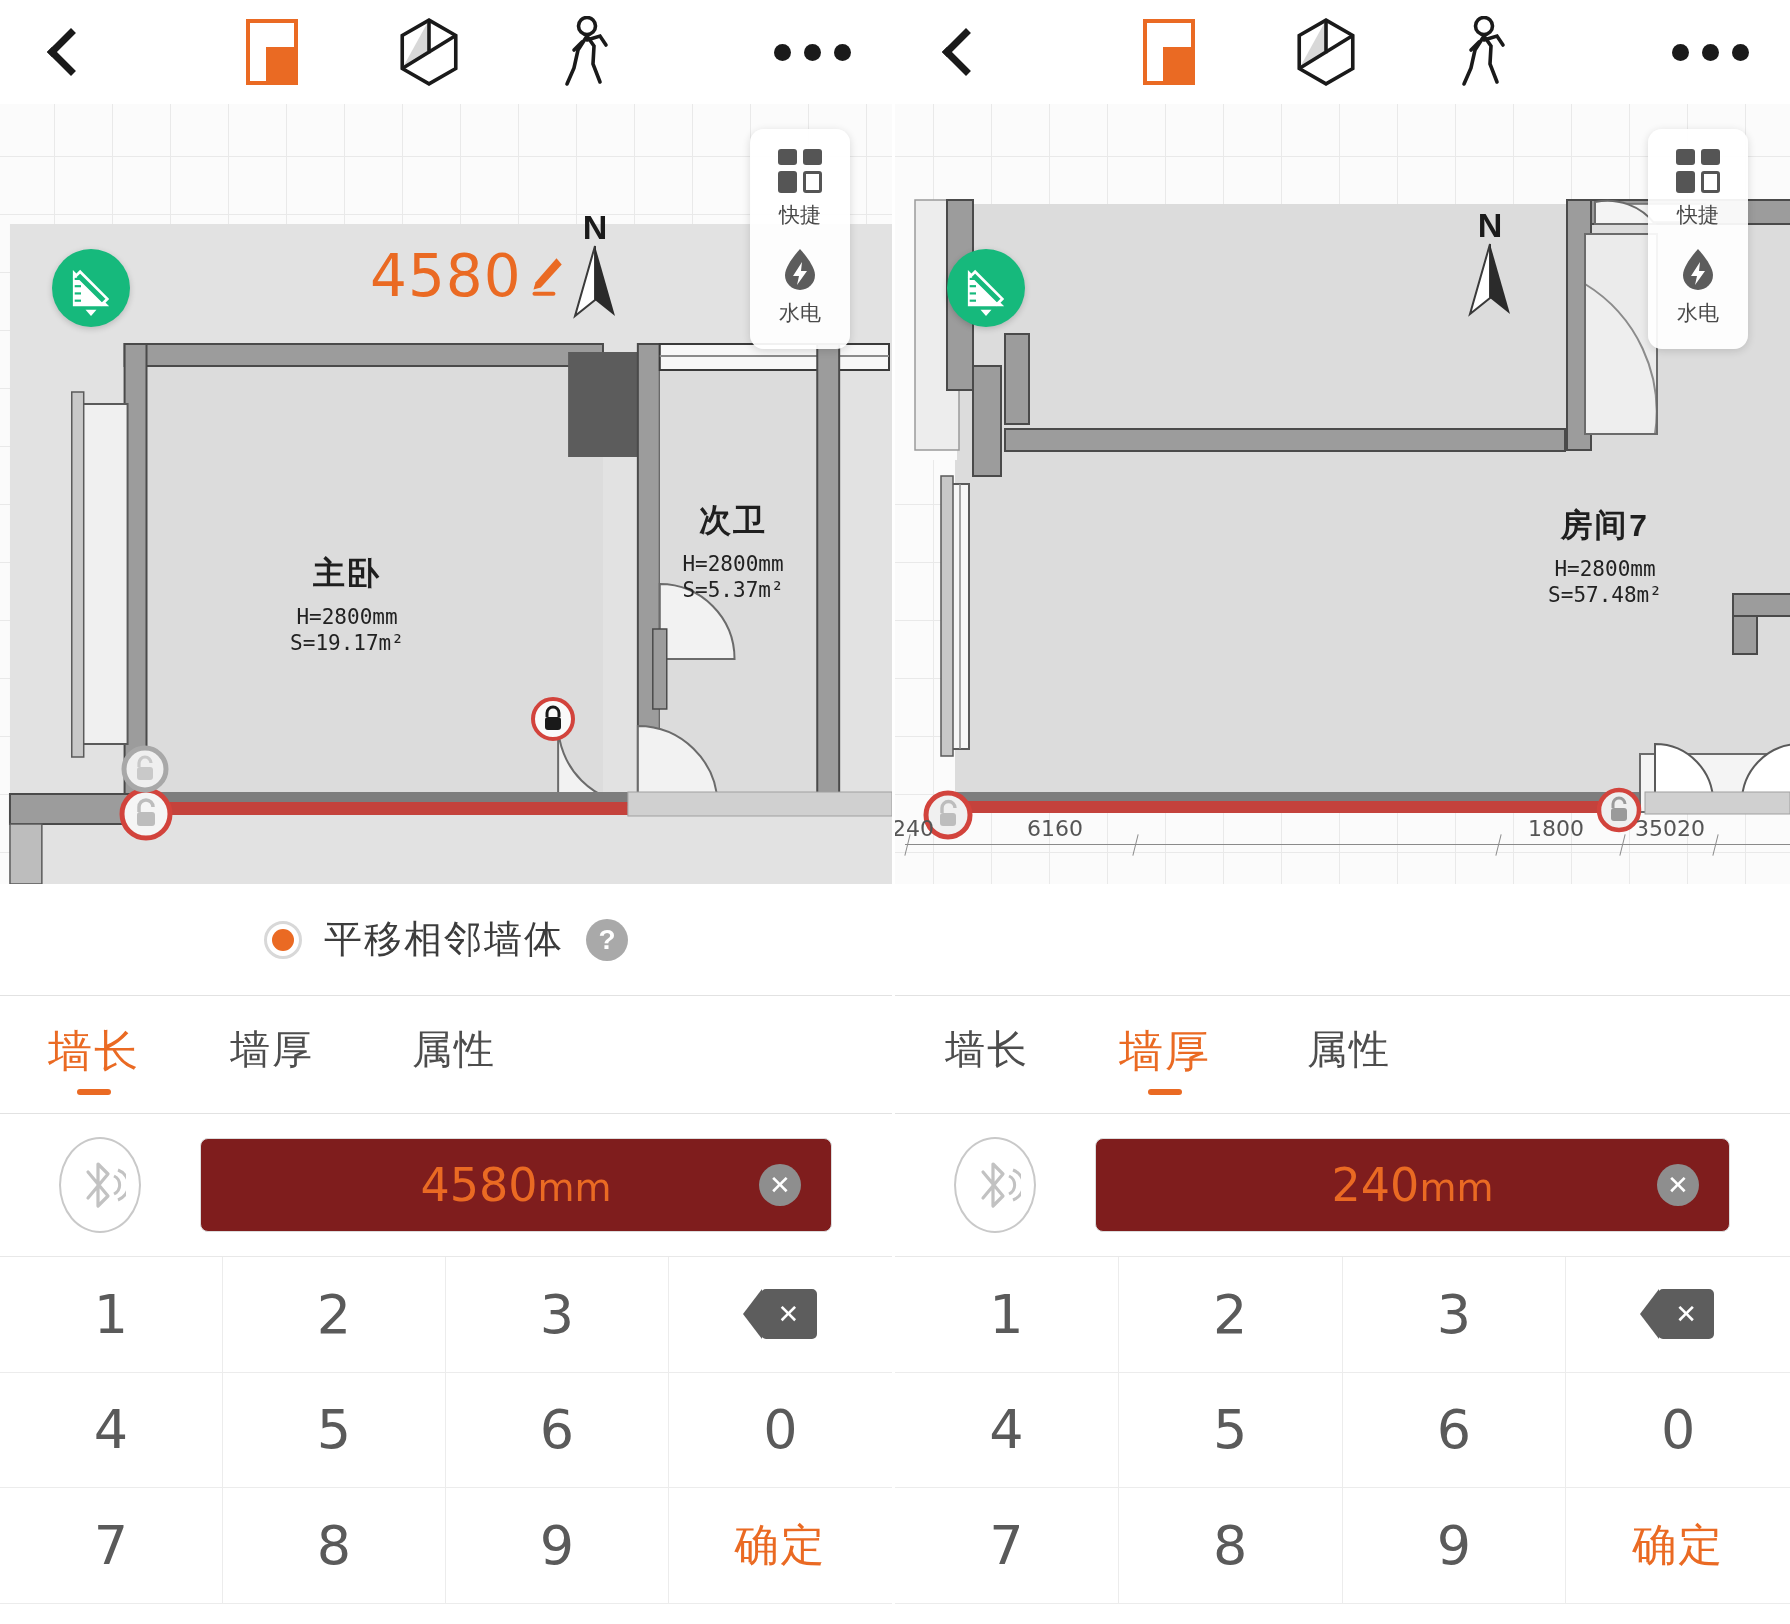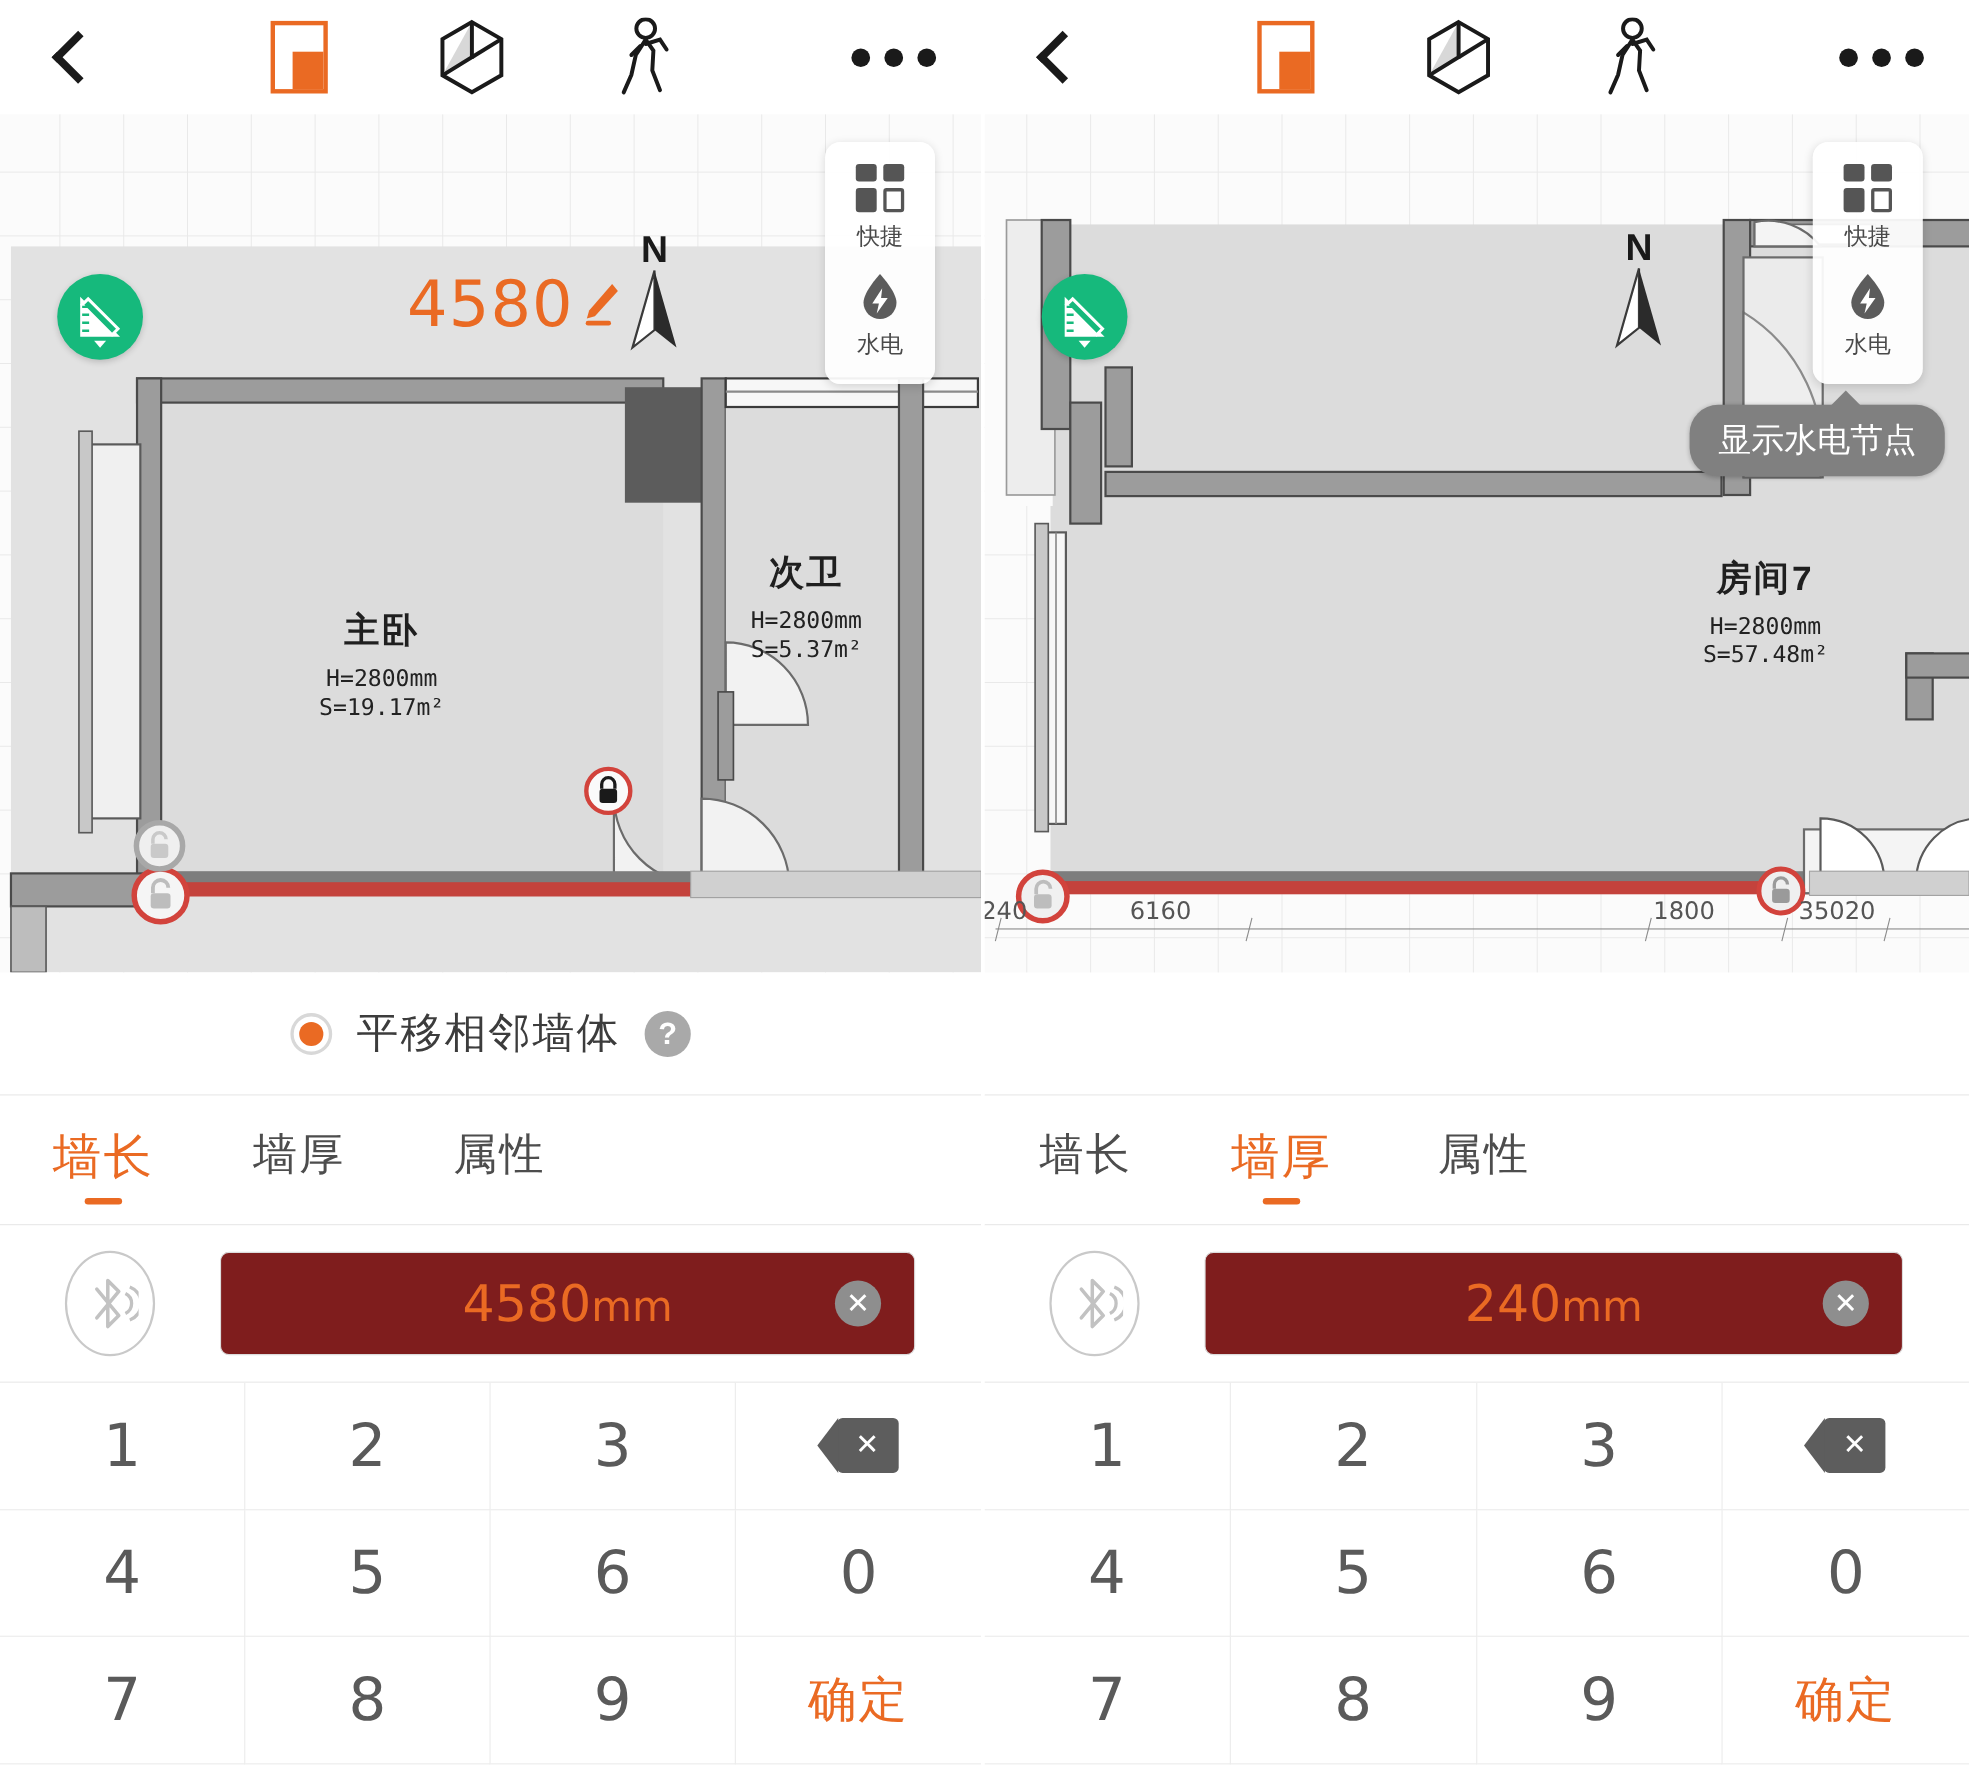--- a/index.html
+++ b/index.html
@@ -481,21 +481,20 @@
         </div>
         <div class="qp-item">
           <svg class="qp-drop" viewBox="0 0 46 46">
             <path d="M23 4 C23 4 38 20 38 30 A15 15 0 0 1 8 30 C8 20 23 4 23 4 Z" fill="#5c5c5c"></path>
             <path d="M25 17 L16 31 L22 31 L20 40 L30 26 L24 26 Z" fill="#fff"></path>
           </svg>
           <div class="qp-label">水电</div>
         </div>
       </div>
 
-      <div class="tooltip" style="right: 22px; top: 264px;">显示水电节点</div>
 
       <div class="roomlabel" style="left: 610px; top: 400px; width: 200px;">
         <div class="rname">房间7</div>
         <div class="rmeta">H=2800mm</div>
         <div class="rmeta">S=57.48m²</div>
       </div>
 
       <svg style="position:absolute;left:27px;top:685px;width:52px;height:52px;" viewBox="0 0 52 52">
         <circle cx="26" cy="26" r="22" fill="#f0f0f0" stroke="#d2433c" stroke-width="5"></circle>
         <path d="M20 24 L20 19 A6.5 6.5 0 0 1 33 19" fill="none" stroke="#bdbdbd" stroke-width="3.4"></path>
@@ -509,21 +508,21 @@
 
       <div class="ruler" style="top: 700px;">
         <div class="line"></div>
         <div class="tick" style="left: 12px;"></div>
         <div class="tick" style="left: 240px;"></div>
         <div class="tick" style="left: 603px;"></div>
         <div class="tick" style="left: 727px;"></div>
         <div class="tick" style="left: 820px;"></div>
         <div class="rv" style="left: -3px;">240</div>
         <div class="rv" style="left: 132px;">6160</div>
-        <div class="rv" style="left: 608px; text-align: center;">1800</div>
+        <div class="rv" style="left: 633px; text-align: center;">1800</div>
         <div class="rv" style="left: 740px;">350</div>
         <div class="rv" style="left: 782px;">20</div>
       </div>
     </div>
 
     <div class="spacer-row"></div>
 
     <div class="tabs right">
       <div class="tab">墙长</div>
       <div class="tab active">墙厚</div>

